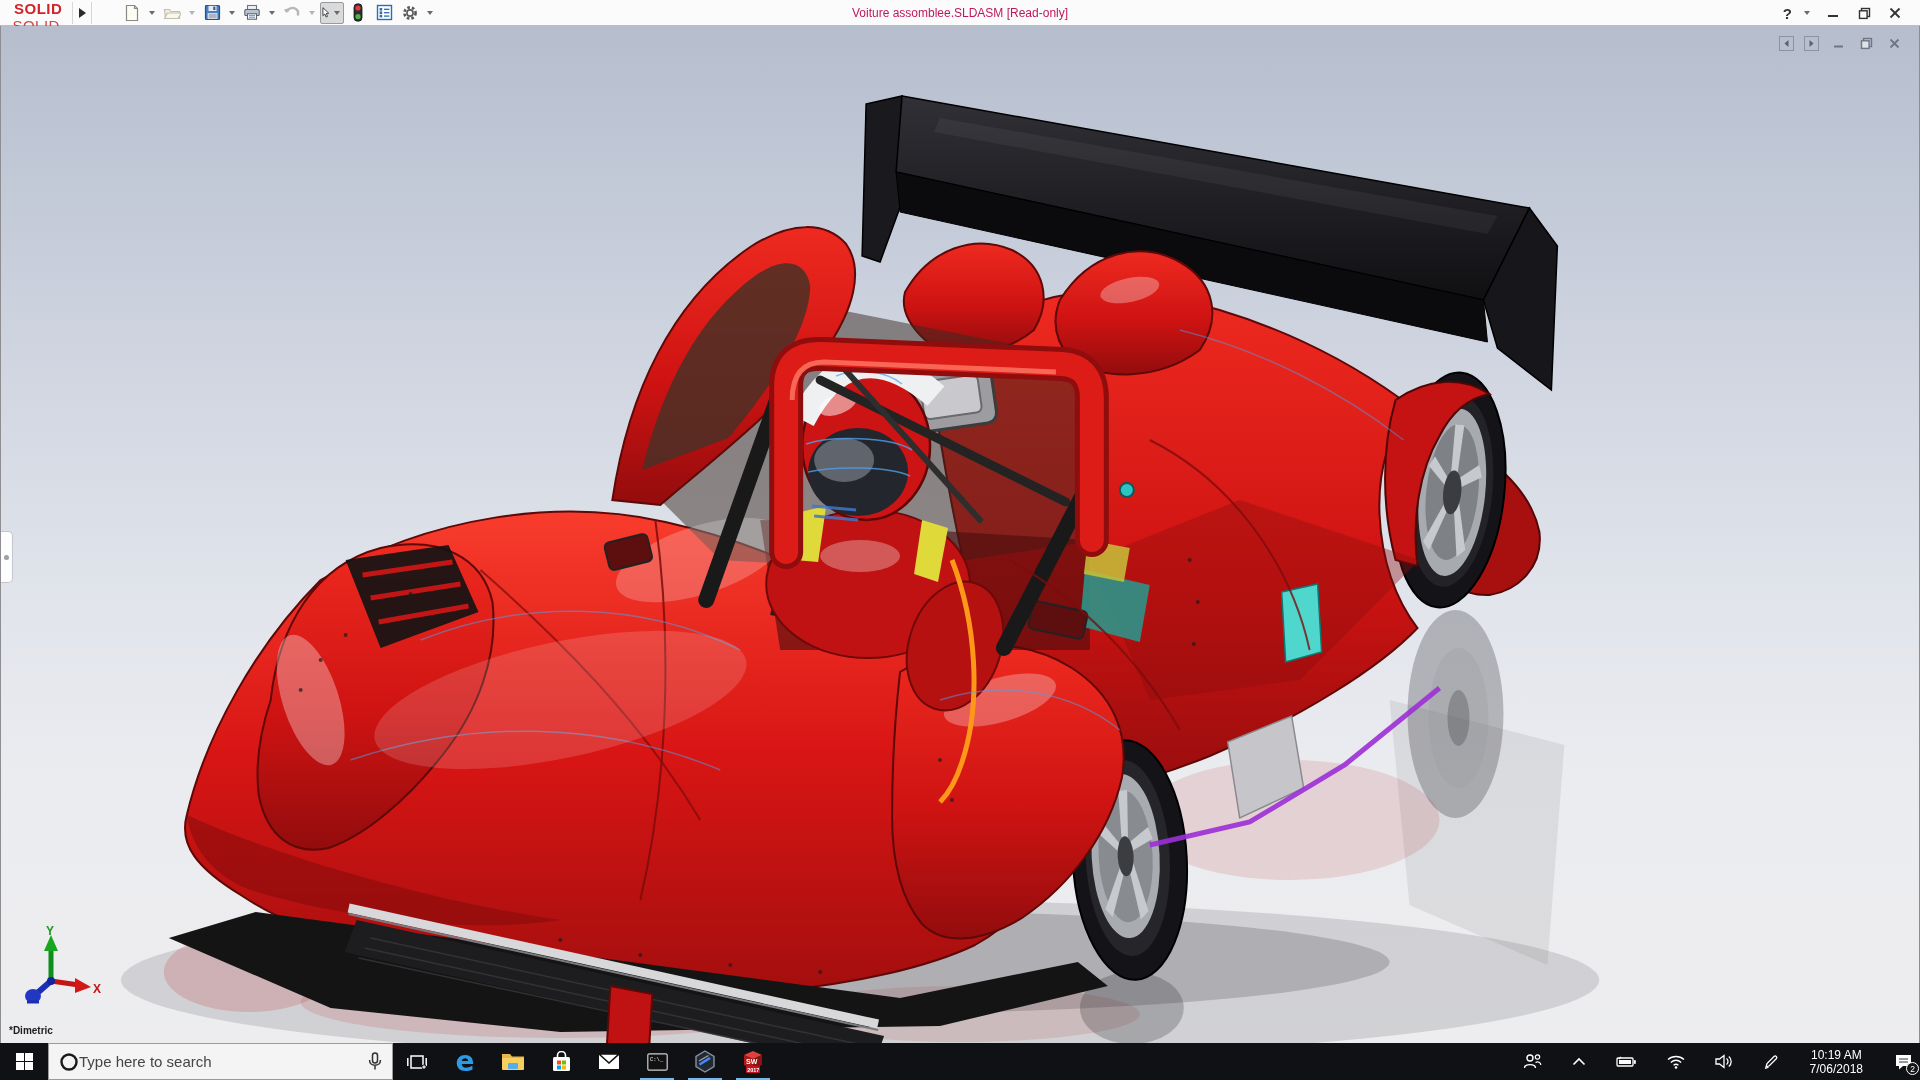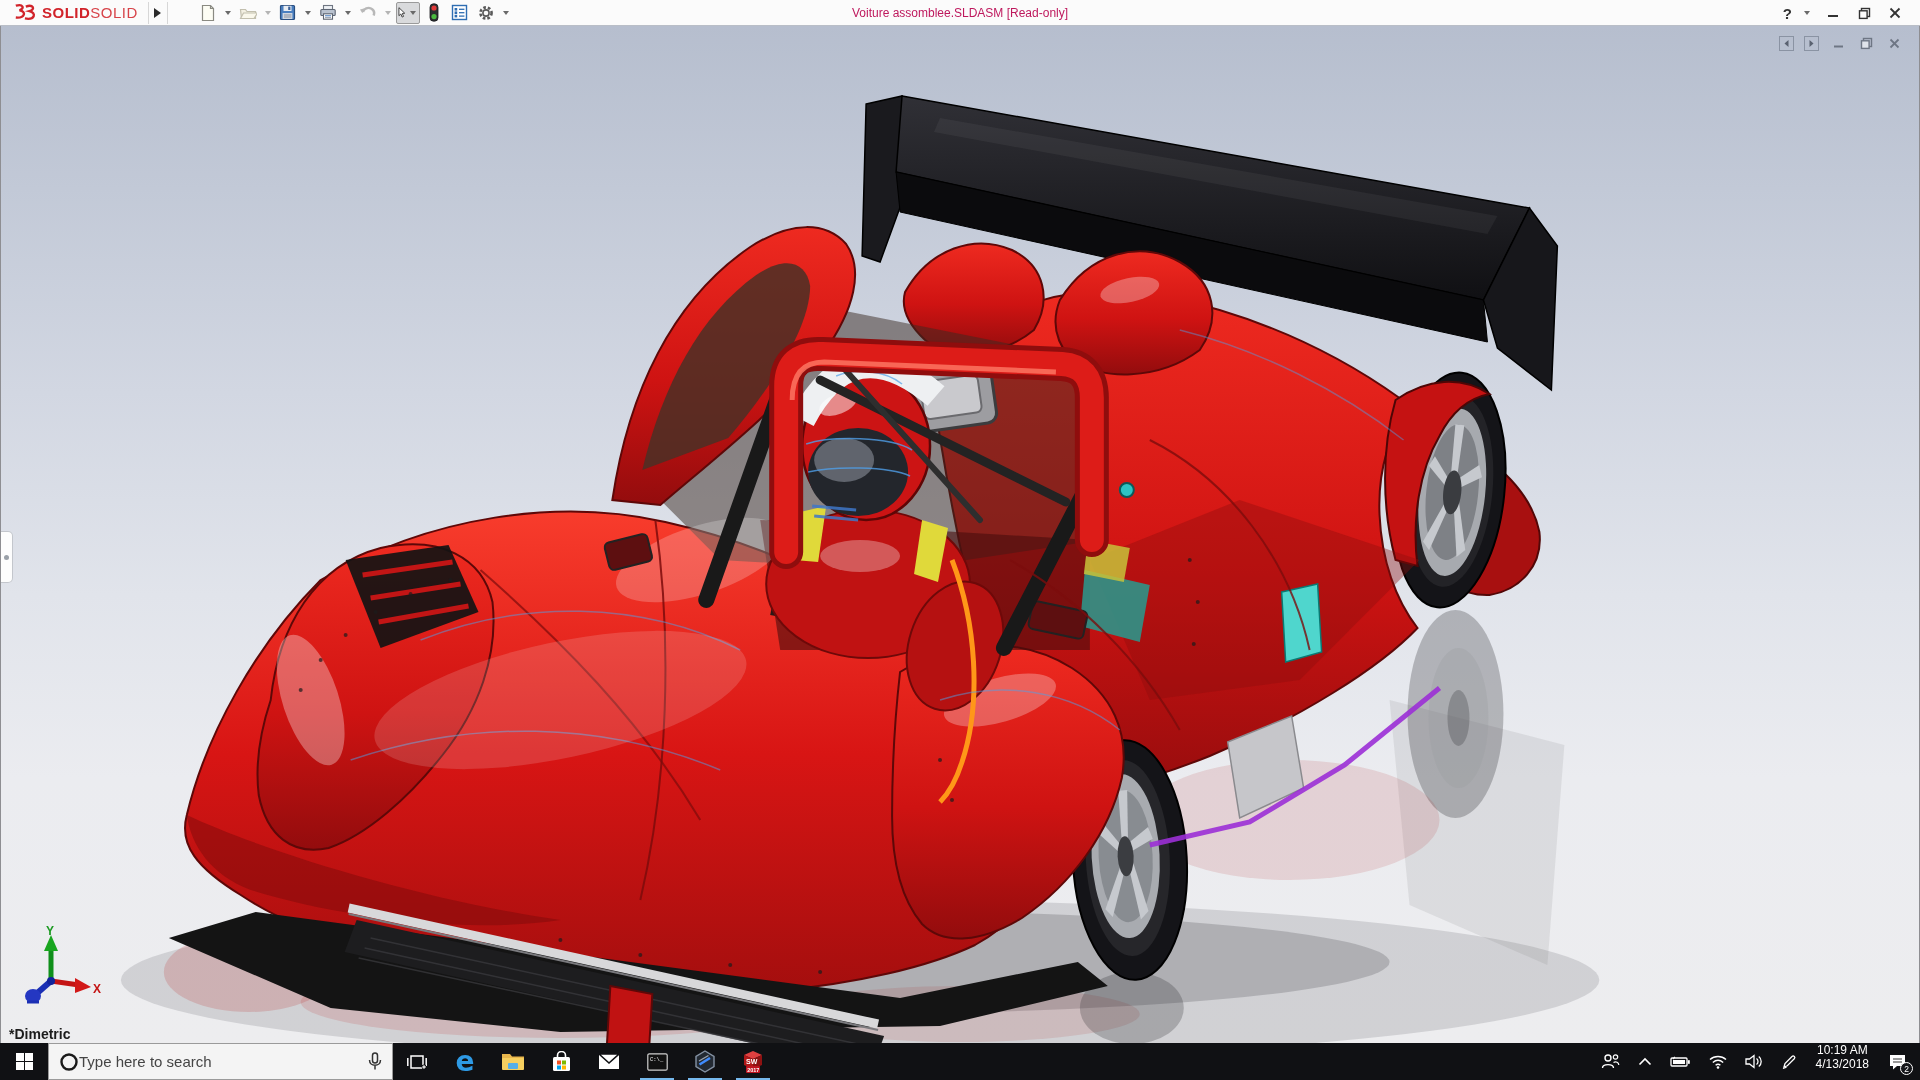--- a/index.html
+++ b/index.html
@@ -1,21 +1,21 @@
 <!DOCTYPE html>
 <html><head>
 <meta charset="utf-8">
 <style>
   * { margin:0; padding:0; box-sizing:border-box; }
   html,body { width:1920px; height:1080px; overflow:hidden; font-family:"Liberation Sans",sans-serif; background:#000; }
   .screen { position:relative; width:1920px; height:1080px; }
 
   
   .titlebar { position:absolute; top:0; left:0; width:1920px; height:26px; background:#fbfbfb; border-bottom:1px solid #b9bec7; display:flex; align-items:center; }
-  .logo { display:flex; align-items:center; padding:0 6px 0 10px; height:26px; }
+  .logo { display:flex; align-items:center; padding:0 6px 0 10px; height:26px;flex-direction:column; }
   .logo-bold { color:#d1232a; font-weight:bold; font-size:15px; letter-spacing:.5px; margin-left:4px; }
   .logo-light { color:#d1232a; font-weight:400; font-size:15px; letter-spacing:.5px; opacity:.85; }
   .flyout { width:20px; height:22px; display:flex; align-items:center; justify-content:center; border-left:1px solid #d7d7d7; border-right:1px solid #d7d7d7; margin-left:4px; cursor:pointer; }
   .tri-r { width:0; height:0; border-left:7px solid #2b2b2b; border-top:5px solid transparent; border-bottom:5px solid transparent; }
   .toolbar { display:flex; align-items:center; margin-left:28px; gap:2px; }
   .tb-btn { width:24px; height:22px; display:flex; align-items:center; justify-content:center; cursor:pointer; border-radius:2px; }
   .tb-btn.pressed { background:#d9dadc; border:1px solid #9a9a9a; }
   .caret { width:0; height:0; border-top:4px solid #6a6a6a; border-left:3.5px solid transparent; border-right:3.5px solid transparent; margin:0 3px; cursor:pointer; }
   .caret.dim { border-top-color:#b5b5b5; }
   .win-title { position:absolute; left:50%; top:0; transform:translateX(-50%); height:26px; line-height:26px; font-size:12px; color:#be185d; white-space:nowrap; }
@@ -25,32 +25,32 @@
 
   
   .viewport { position:absolute; top:26px; left:0; width:1920px; height:1017px;
     background:linear-gradient(180deg,#b6bece 0%,#c2c9d7 16%,#d2d7e2 36%,#e1e4eb 56%,#ebecf0 74%,#ededef 100%);
     border-left:1px solid #8e8e92; border-right:1px solid #8e8e92; }
   .doc-controls { position:absolute; top:10px; right:16px; display:flex; align-items:center; gap:10px; }
   .doc-box { width:15px; height:15px; border:1px solid #8a93a3; display:flex; align-items:center; justify-content:center; cursor:pointer; }
   .doc-plain { width:18px; height:15px; display:flex; align-items:center; justify-content:center; cursor:pointer; }
   .fm-tab { position:absolute; left:0; top:505px; width:12px; height:52px; background:#fdfdfd; border:1px solid #c3c6cc; border-left:none; border-radius:0 5px 5px 0; cursor:pointer; display:flex; align-items:center; justify-content:center; }
   .fm-dot { width:5px; height:5px; border-radius:50%; background:#9aa0a8; }
-  .orient-label { position:absolute; left:8px; bottom:1px; font-size:14px; font-weight:bold; color:#1c1c1c; }
+  .orient-label { position:absolute; left:8px; bottom:7px; font-size:10px; font-weight:bold; color:#1c1c1c; }
   .triad { position:absolute; left:12px; bottom:38px; }
   .model-svg { position:absolute; inset:0; width:100%; height:100%; }
 
   
   .taskbar { position:absolute; left:0; bottom:0; width:1920px; height:37px; background:#101114; display:flex; align-items:stretch; }
   .tb-item { width:48px; display:flex; align-items:center; justify-content:center; cursor:pointer; position:relative; }
   .underline { position:absolute; bottom:0; left:7px; right:7px; height:2.5px; }
   .search-box { width:345px; background:#f4f4f4; border:1px solid #9a9a9a; display:flex; align-items:center; padding:0 10px; cursor:text; }
   .search-box input { border:none; outline:none; background:transparent; font-size:15px; color:#333; flex:1; font-family:"Liberation Sans",sans-serif; }
   .search-box input::placeholder { color:#454545; opacity:1; }
-  .tray { margin-left:auto; display:flex; gap:4px; padding-right:6px; }
+  .tray { margin-left:auto; display:flex; align-items:center; gap:16px; }
   .tray-item { height:37px; display:flex; align-items:center; justify-content:center; padding:0 7px; cursor:pointer; position:relative; }
   .clockbox { color:#fff; font-size:12px; text-align:center; line-height:14px; padding:0 8px; cursor:pointer; }
   .edge-e { color:#2e9ae5; font-size:28px; font-weight:bold; line-height:1; font-family:"DejaVu Sans",sans-serif; }
   .badge { position:absolute; right:1px; bottom:5px; width:13px; height:13px; border-radius:50%; background:#15161a; border:1.5px solid #fff; color:#fff; font-size:8.5px; display:flex; align-items:center; justify-content:center; }
 </style>
 </head>
 <body>
 
 <div class="screen">
 
@@ -542,21 +542,21 @@
         </svg>
       </div>
       <div class="tray-item">
         <svg width="16" height="16" viewBox="0 0 16 16">
           <path d="M3 13 L4 9.5 L11 2.5 a1.6 1.6 0 0 1 2.3 2.3 L6.3 11.8 Z" fill="none" stroke="#fff" stroke-width="1.3"></path>
           <line x1="2" y1="14.5" x2="5.5" y2="13.2" stroke="#fff" stroke-width="1.3"></line>
         </svg>
       </div>
       <div class="clockbox">
         <div>10:19 AM</div>
-        <div>4/13/2018</div>
+        <div>7/06/2018</div>
       </div>
       <div class="tray-item">
         <svg width="19" height="18" viewBox="0 0 19 18">
           <path d="M2 2 h15 v11 h-8 l-4 3.5 v-3.5 h-3 z" fill="#fff"></path>
           <line x1="5" y1="6" x2="14" y2="6" stroke="#555" stroke-width="1.2"></line>
           <line x1="5" y1="9" x2="14" y2="9" stroke="#555" stroke-width="1.2"></line>
         </svg>
         <div class="badge">2</div>
       </div>
     </div>

